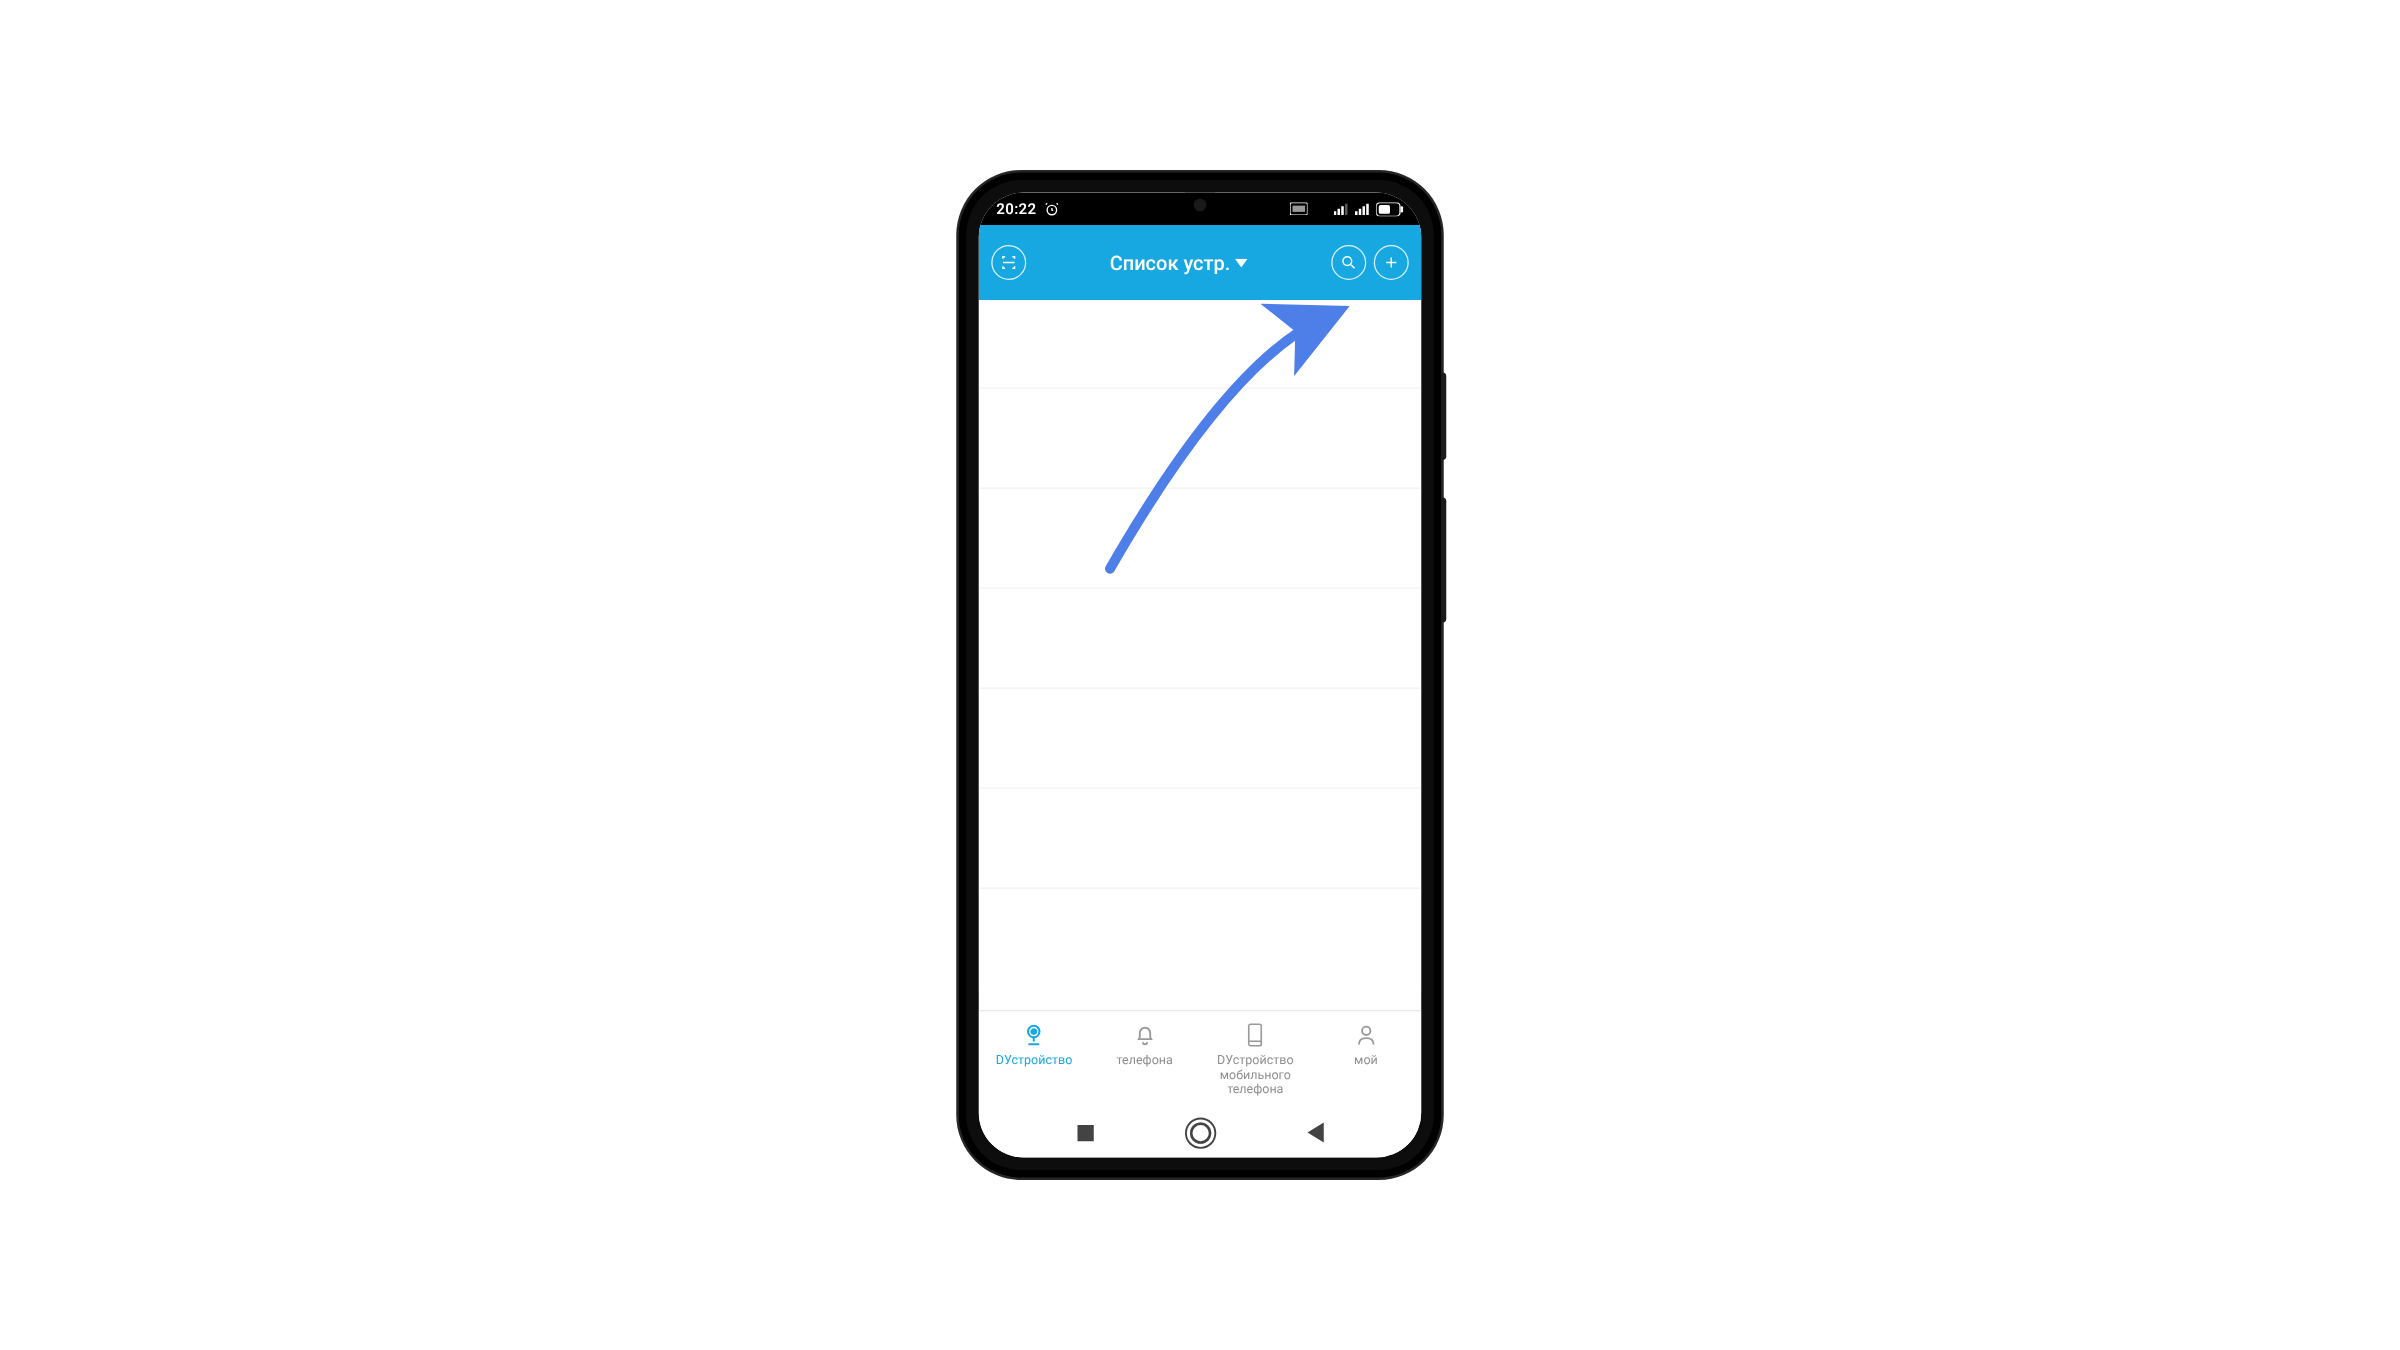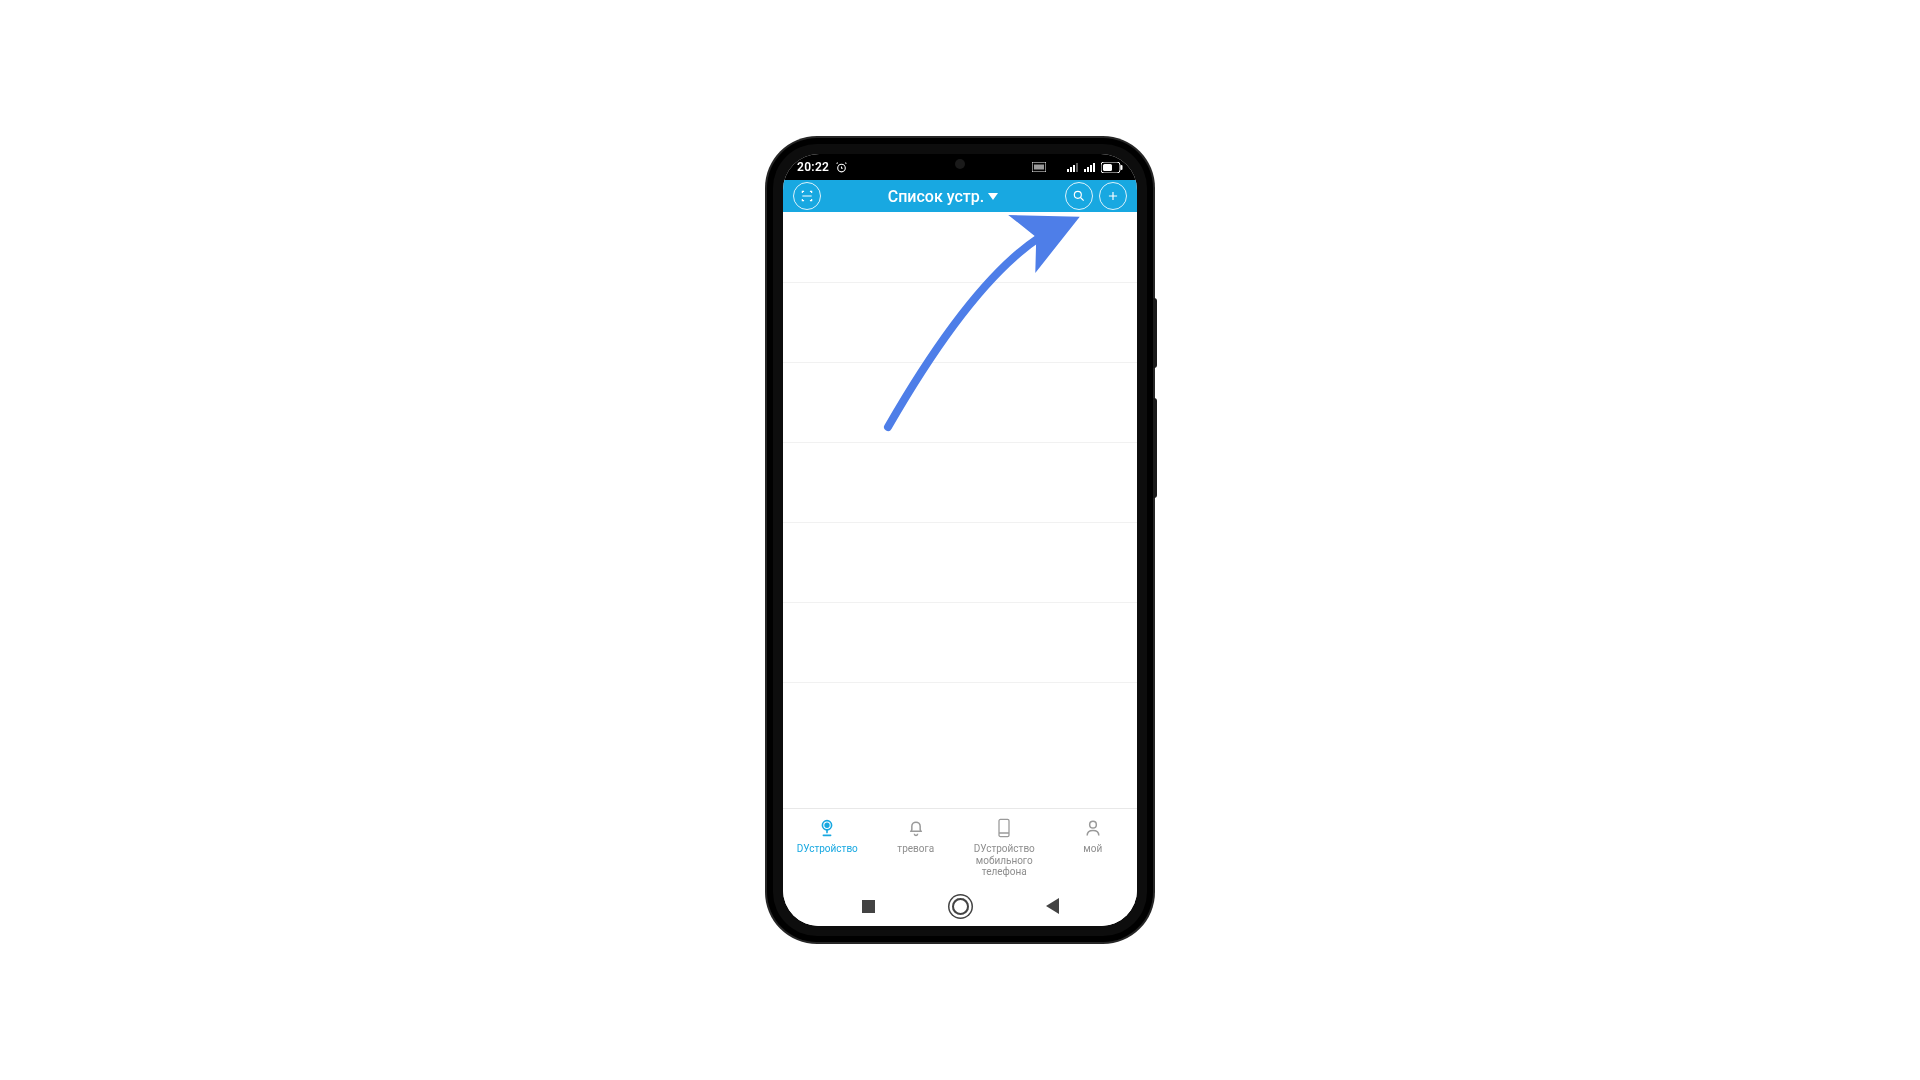--- a/index.html
+++ b/index.html
@@ -88,21 +88,21 @@
     font-size: 12px;
     font-weight: 600;
     letter-spacing: 0.3px;
   }
   .statusbar .left { display: flex; align-items: center; gap: 6px; }
   .statusbar .right { display: flex; align-items: center; gap: 4px; }
   .statusbar svg { display: block; }
 
   
   .app-header {
-    height: 32px;
+    height: 60px;
     background: #18a8e1;
     display: flex;
     align-items: center;
     justify-content: space-between;
     padding: 0 10px;
     color: #fff;
   }
   .icon-btn {
     width: 28px;
     height: 28px;
@@ -314,21 +314,21 @@
             </svg>
           </div>
           <span>DУстройство</span>
         </div>
         <div class="nav-item">
           <div class="nav-icon">
             <svg width="20" height="20" viewBox="0 0 24 24" fill="none" stroke="#9a9a9a" stroke-width="1.8">
               <path d="M18 16H6l1-2V10a5 5 0 0110 0v4l1 2zM10 19a2 2 0 004 0"></path>
             </svg>
           </div>
-          <span>тревога</span>
+          <span>телефона</span>
         </div>
         <div class="nav-item">
           <div class="nav-icon">
             <svg width="18" height="20" viewBox="0 0 24 28" fill="none" stroke="#9a9a9a" stroke-width="1.8">
               <rect x="5" y="2" width="14" height="24" rx="2"></rect>
                 <path d="M5 21h14"></path>
             </svg>
           </div>
           <span>DУстройство мобильного телефона</span>
         </div>

